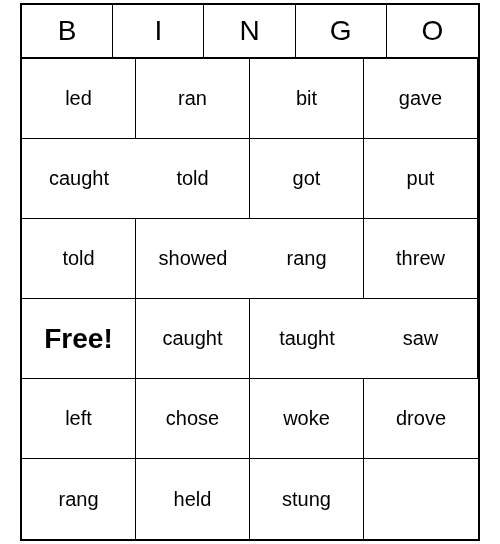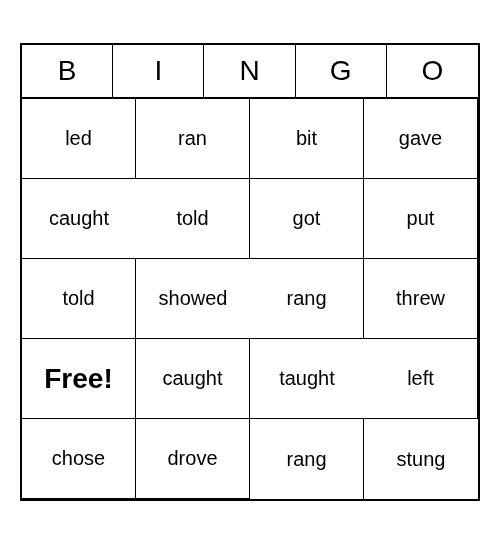--- a/index.html
+++ b/index.html
@@ -96,20 +96,23 @@
     <div class="bingo-cell">put</div>
     <div class="bingo-cell">told</div>
     <div class="bingo-cell">showed</div>
 
     <div class="bingo-cell">rang</div>
     <div class="bingo-cell">threw</div>
     <div class="bingo-cell free-cell">Free!</div>
     <div class="bingo-cell">caught</div>
     <div class="bingo-cell">taught</div>
 
+    <div class="bingo-cell">saw</div>
     <div class="bingo-cell">left</div>
     <div class="bingo-cell">chose</div>
+    <div class="bingo-cell">woke</div>
     <div class="bingo-cell">drove</div>
 
     <div class="bingo-cell row-5">rang</div>
+    <div class="bingo-cell row-5">held</div>
     <div class="bingo-cell row-5">stung</div>
   </div>
 </div>
 
 </body></html>

